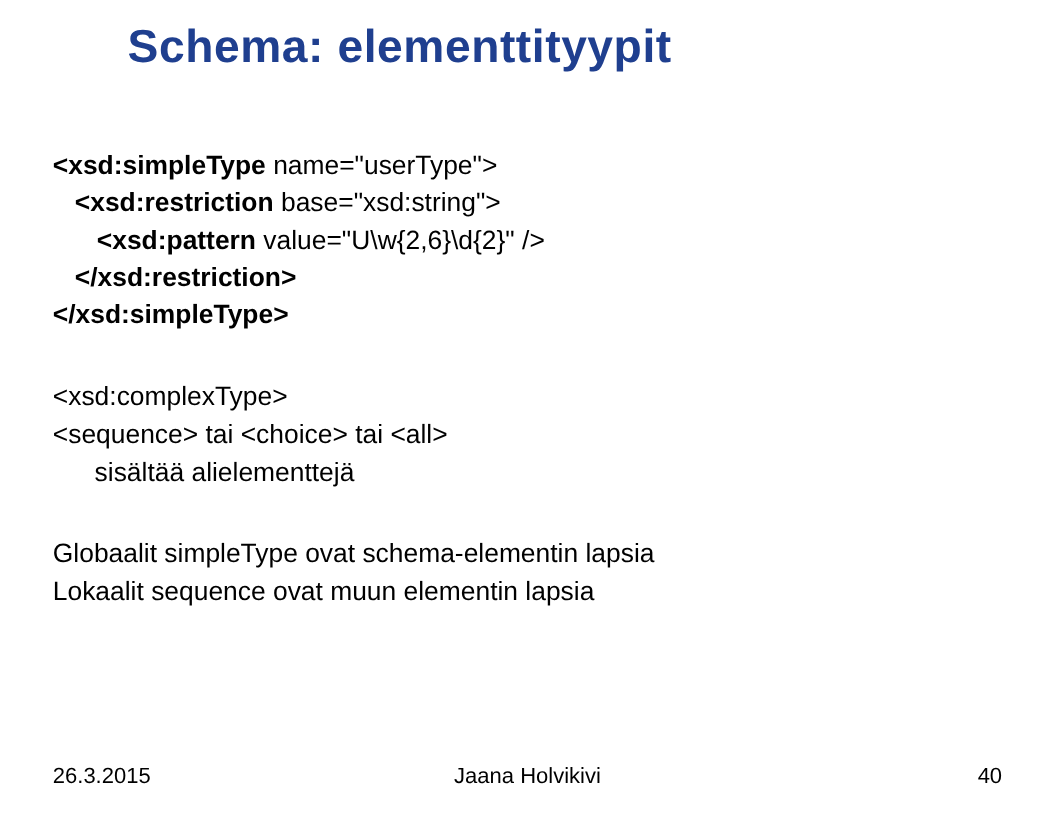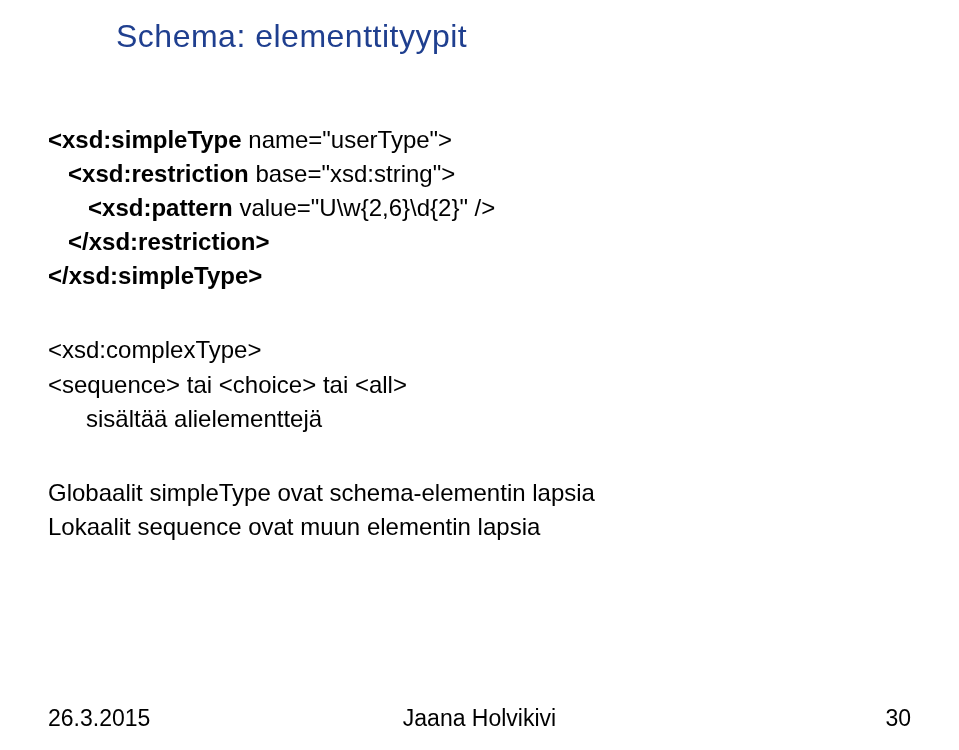--- a/index.html
+++ b/index.html
@@ -14,22 +14,22 @@
   }
   .slide {
     box-sizing: border-box;
     padding: 18px 48px 0 48px;
     width: 100%;
     height: 100%;
     position: relative;
   }
   .title {
     color: #1f3f8f;
-    font-size: 32px;
-    font-weight: 400;
+    font-size: 42px;
+    font-weight: 700;
     margin: 0 0 34px 68px;
     letter-spacing: 0.5px;
   }
   .code {
     font-size: 24px;
     line-height: 1.42;
     white-space: pre;
     font-weight: bold;
   }
   .code .normal {
@@ -43,26 +43,26 @@
   .body-text .line {
     display: block;
   }
   .indent {
     padding-left: 38px;
   }
   .footer {
     position: absolute;
     left: 0;
     right: 0;
-    bottom: 18px;
+    bottom: 32px;
     display: flex;
     justify-content: space-between;
     align-items: center;
     padding: 0 48px;
-    font-size: 23px;
+    font-size: 20px;
     color: #000;
   }
   .footer .author { margin-left: auto; margin-right: auto; }
   .footer .date { position:absolute; left:48px; }
   .footer .page { position:absolute; right:48px; }
 </style>
 </head>
 <body>
 
 <div class="slide">
@@ -83,16 +83,16 @@
   </div>
 
   <div class="body-text">
     <span class="line">Globaalit simpleType ovat schema-elementin lapsia</span>
     <span class="line">Lokaalit sequence ovat muun elementin lapsia</span>
   </div>
 
   <div class="footer">
     <span class="date">26.3.2015</span>
     <span class="author">Jaana Holvikivi</span>
-    <span class="page">30</span>
+    <span class="page">40</span>
   </div>
 
 </div>
 
 </body></html>

